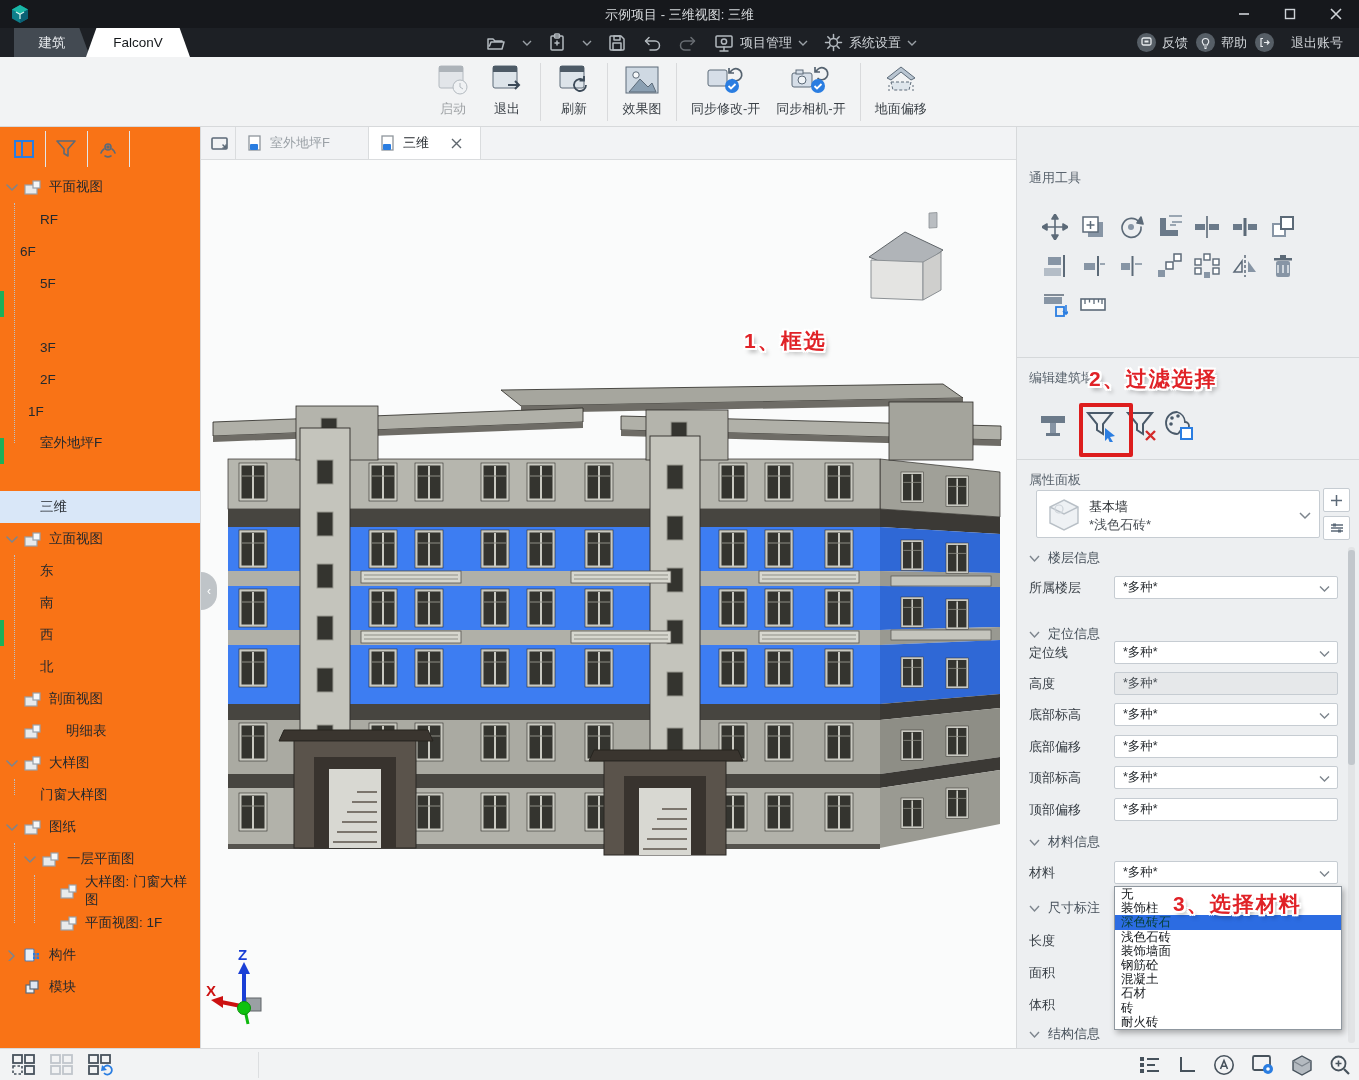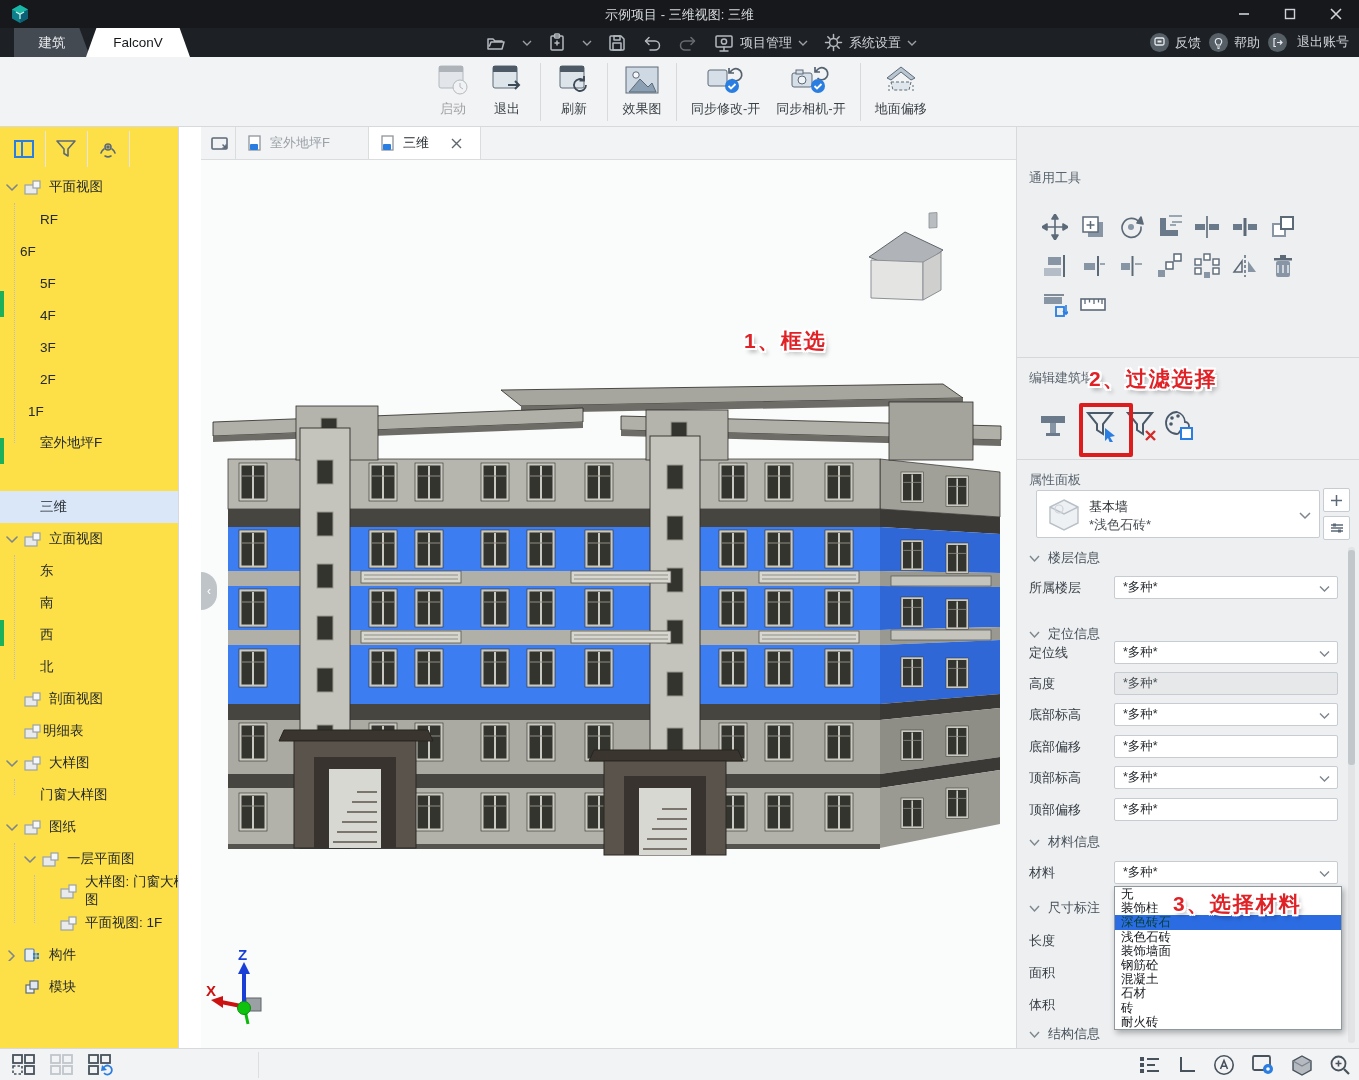--- a/index.html
+++ b/index.html
@@ -13,34 +13,34 @@
 
   
   #titlebar{position:absolute;left:0;top:0;width:1359px;height:28px;background:#16181c;}
   .win-title{position:absolute;left:0;right:0;top:6px;text-align:center;color:#d8dbde;font-size:13px;}
   .winctl{position:absolute;top:0;height:28px;width:46px;display:flex;align-items:center;justify-content:center;}
 
   
   #menubar{position:absolute;left:0;top:28px;width:1359px;height:29px;background:#1d2025;}
   .apptab{position:absolute;top:0;height:29px;display:flex;align-items:center;justify-content:center;font-size:13.5px;}
   .toolrow{position:absolute;left:486px;top:0;height:29px;display:flex;align-items:center;gap:16px;}
-  .menu-right{position:absolute;right:10px;top:0;height:29px;display:flex;align-items:center;gap:8px;color:#cfd3d7;font-size:13px;}
+  .menu-right{position:absolute;right:16px;top:0;height:29px;display:flex;align-items:center;gap:8px;color:#cfd3d7;font-size:13px;}
   .mlabel{color:#cfd3d7;font-size:13px;}
   .circ{width:19px;height:19px;border-radius:50%;background:#565e66;display:flex;align-items:center;justify-content:center;}
 
   
   #ribbon{position:absolute;left:0;top:57px;width:1359px;height:70px;background:#f2f3f4;border-bottom:1px solid #d7d9db;box-sizing:border-box;}
   .ribrow{position:absolute;left:426px;top:4px;height:62px;display:flex;align-items:stretch;}
   .rbtn{display:flex;flex-direction:column;align-items:center;justify-content:flex-start;padding:2px 8px 0 8px;}
   .rbtn .lbl{font-size:13px;color:#3c4248;margin-top:3px;white-space:nowrap;}
   .rbtn.dis{opacity:.45;}
   .rsep{width:1px;background:#d9dadc;margin:2px 6px;}
 
   
-  #sidebar{position:absolute;left:0;top:127px;width:179px;height:921px;background:#fde047;border-right:1px solid #d7d9db;box-sizing:border-box;overflow:hidden;}
+  #sidebar{position:absolute;left:0;top:127px;width:201px;height:921px;background:#f97316;border-right:1px solid #d7d9db;box-sizing:border-box;overflow:hidden;}
   .side-iconrow{position:absolute;left:0;top:0;width:200px;height:44px;}
   .sicell{position:absolute;top:0;width:42px;height:44px;display:flex;align-items:center;justify-content:center;}
   .sidiv{position:absolute;top:4px;width:1px;height:36px;background:#e4e6e8;}
   .trow{position:absolute;left:0;width:200px;height:32px;display:flex;align-items:center;font-size:13.5px;color:#24292e;}
   .trow.sel{background:#d9e7f8;}
   .tguide{position:absolute;border-left:1px dotted #b9bfc5;width:0;}
   .greenmark{position:absolute;left:0;width:4px;background:#1db05a;}
 
   
   #canvas{position:absolute;left:201px;top:127px;width:815px;height:921px;background:#fafbfb;}
@@ -200,21 +200,21 @@
     </span>
     <span style="display:flex;align-items:center;gap:6px">
       <span class="circ">
           <svg width="11" height="12">
             <path d="M5.5,1.5 a3.2,3.2 0 0 1 3.2,3.2 c0,1.6-1.4,2-1.4,3.3 h-3.6 c0,-1.3-1.4,-1.7-1.4,-3.3 a3.2,3.2 0 0 1 3.2,-3.2 Z" fill="none" stroke="#e8ebee" stroke-width="1.2"></path>
             <path d="M4,10 h3 M4.5,11.5 h2" stroke="#e8ebee" stroke-width="1"></path>
           </svg>
         </span>
       <span>帮助</span>
     </span>
-    <span style="display:flex;gap:10px">
+    <span style="display:flex;align-items:center;gap:17px">
       <span class="circ">
           <svg width="11" height="11">
             <path d="M4,1.5 H2 V9.5 H4 M5,5.5 h5 M8,3.5 l2,2 -2,2" fill="none" stroke="#e8ebee" stroke-width="1.2"></path>
           </svg>
         </span>
       <span>退出账号</span>
     </span>
   </div>
 </div>
 
@@ -330,23 +330,20 @@
     </div>
   <div class="trow" style="top:76px">
       <span style="margin-left:40px">RF</span>
     </div>
   <div class="trow" style="top:108px">
       <span style="margin-left:20px">6F</span>
     </div>
   <div class="trow" style="top:140px">
       <span style="margin-left:40px">5F</span>
     </div>
-  <div class="trow" style="top:172px">
-      <span style="margin-left:40px">4F</span>
-    </div>
   <div class="trow" style="top:204px">
       <span style="margin-left:40px">3F</span>
     </div>
   <div class="trow" style="top:236px">
       <span style="margin-left:40px">2F</span>
     </div>
   <div class="trow" style="top:268px">
       <span style="margin-left:28px">1F</span>
     </div>
   <div class="trow" style="top:300px">
@@ -379,21 +376,21 @@
   <div class="trow" style="top:556px">
       <svg style="margin-left:24px" width="17" height="15">
         <use href="#sym-plan"></use>
       </svg>
       <span style="margin-left:8px">剖面视图</span>
     </div>
   <div class="trow" style="top:588px">
       <svg style="margin-left:24px" width="17" height="15">
         <use href="#sym-plan"></use>
       </svg>
-      <span style="margin-left:2px">明细表</span>
+      <span style="margin-left:25px">明细表</span>
     </div>
   <div class="trow" style="top:620px">
       <svg style="margin-left:6px" width="12" height="11">
         <use href="#sym-chevd"></use>
       </svg>
       <svg style="margin-left:6px" width="17" height="15">
         <use href="#sym-plan"></use>
       </svg>
       <span style="margin-left:8px">大样图</span>
     </div>

